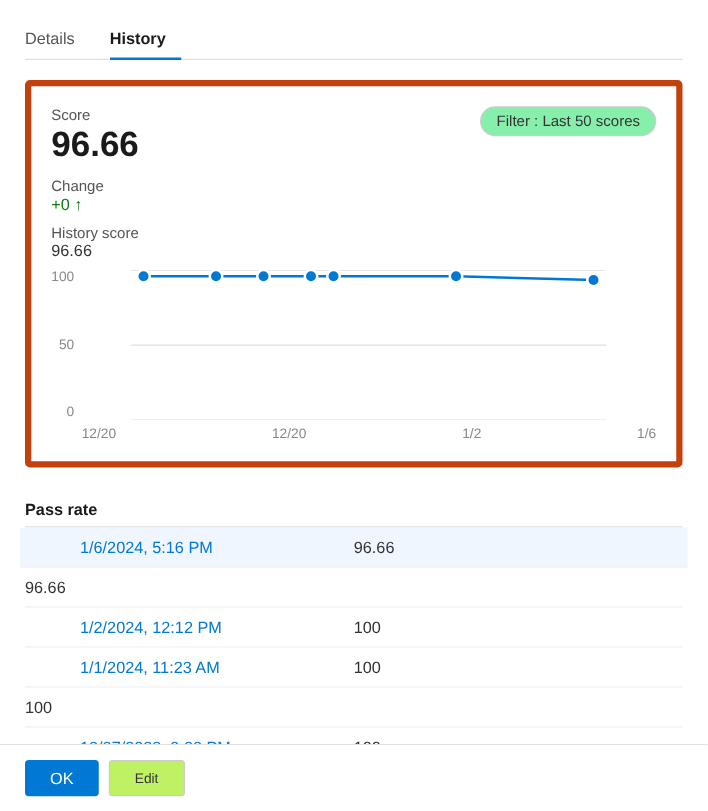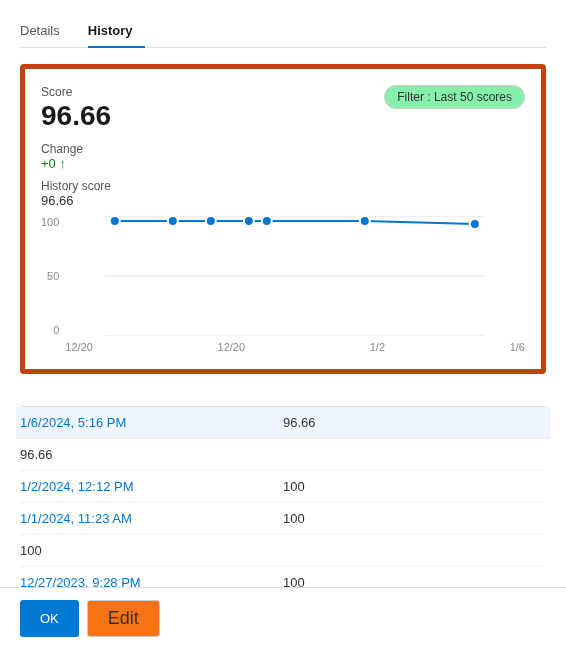--- a/index.html
+++ b/index.html
@@ -141,20 +141,21 @@
       padding: 8px 4px;
     }
 
     .table-cell {
       font-size: 13px;
     }
 
     .table-cell.date-link {
       color: #0078d4;
       cursor: pointer;
+      margin-left: 44px;
     }
 
     .table-cell.pass-rate {
       color: #333;
     }
 
     .footer {
       position: fixed;
       bottom: 0;
       left: 0;
@@ -171,26 +172,26 @@
       color: #fff;
       border: none;
       border-radius: 3px;
       padding: 7px 20px;
       font-size: 13px;
       font-weight: 500;
       cursor: pointer;
     }
 
     .btn-edit {
-      background: #f97316;
+      background: #bef264;
       color: #333;
       border: 1px solid #ccc;
       border-radius: 3px;
       padding: 7px 20px;
-      font-size: 18px;
+      font-size: 11px;
       cursor: pointer;
     }
   </style>
 </head>
 <body>
 
 <div class="page-container">
 
   <div class="tabs">
     <div class="tab">Details</div>
@@ -240,20 +241,21 @@
           <span>12/20</span>
           <span>1/2</span>
           <span>1/6</span>
         </div>
       </div>
     </div>
   </div>
 
   <div class="table-section">
     <div class="table-header">
+      <div class="table-header-cell">Pass rate</div>
     </div>
     <div id="table-rows">
         <div class="table-row highlighted">
           <div class="table-cell date-link">1/6/2024, 5:16 PM</div>
           <div class="table-cell pass-rate">96.66</div>
         </div>
         <div class="table-row">
           <div class="table-cell pass-rate">96.66</div>
         </div>
         <div class="table-row">

